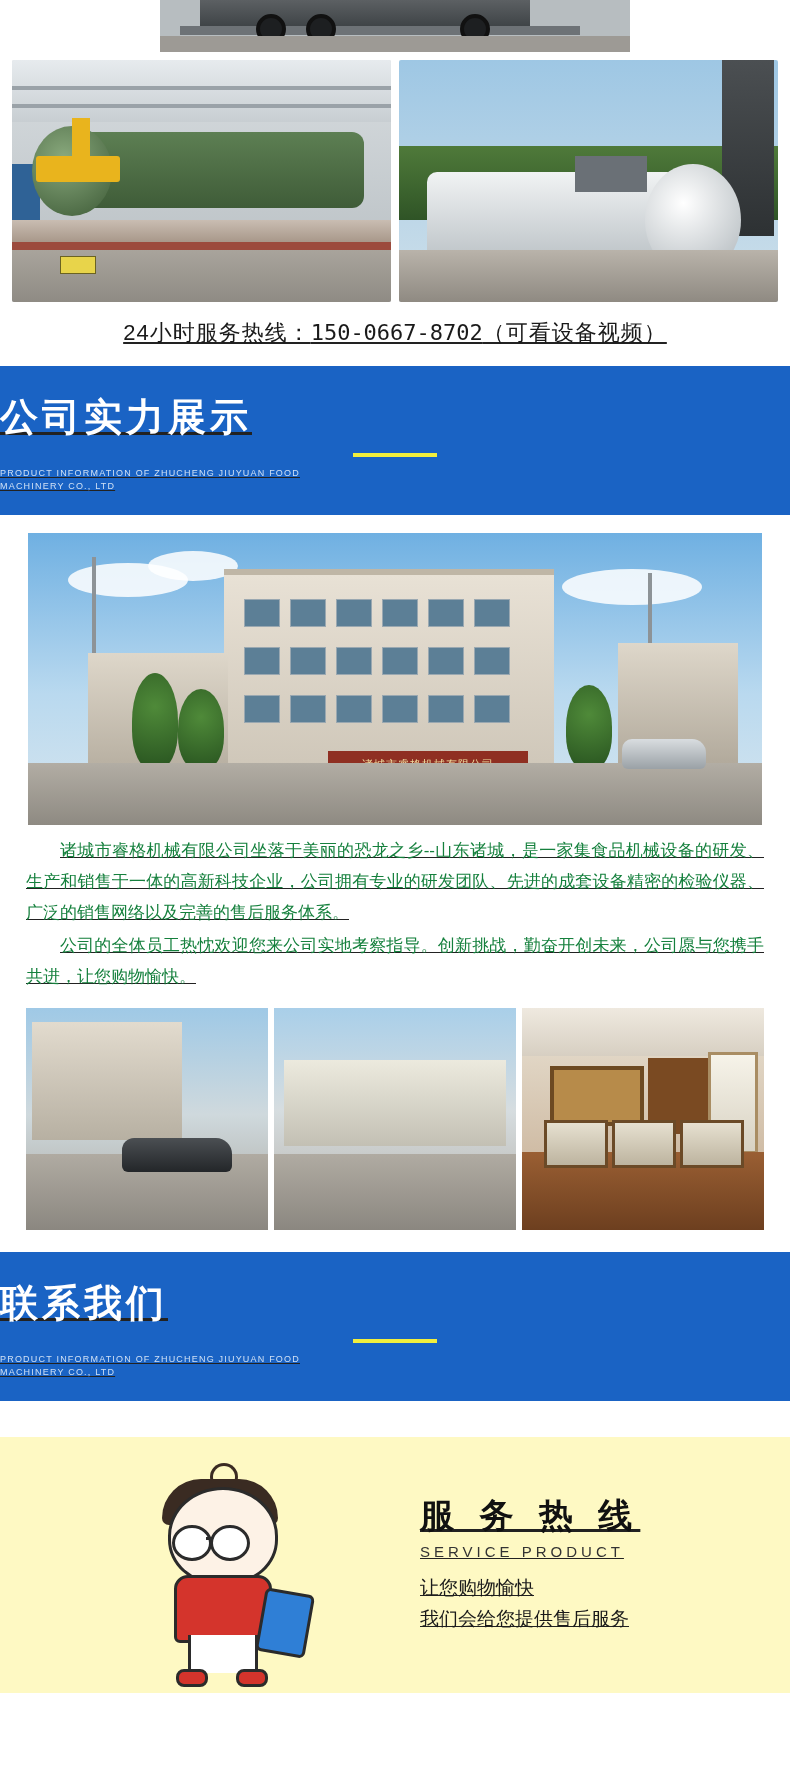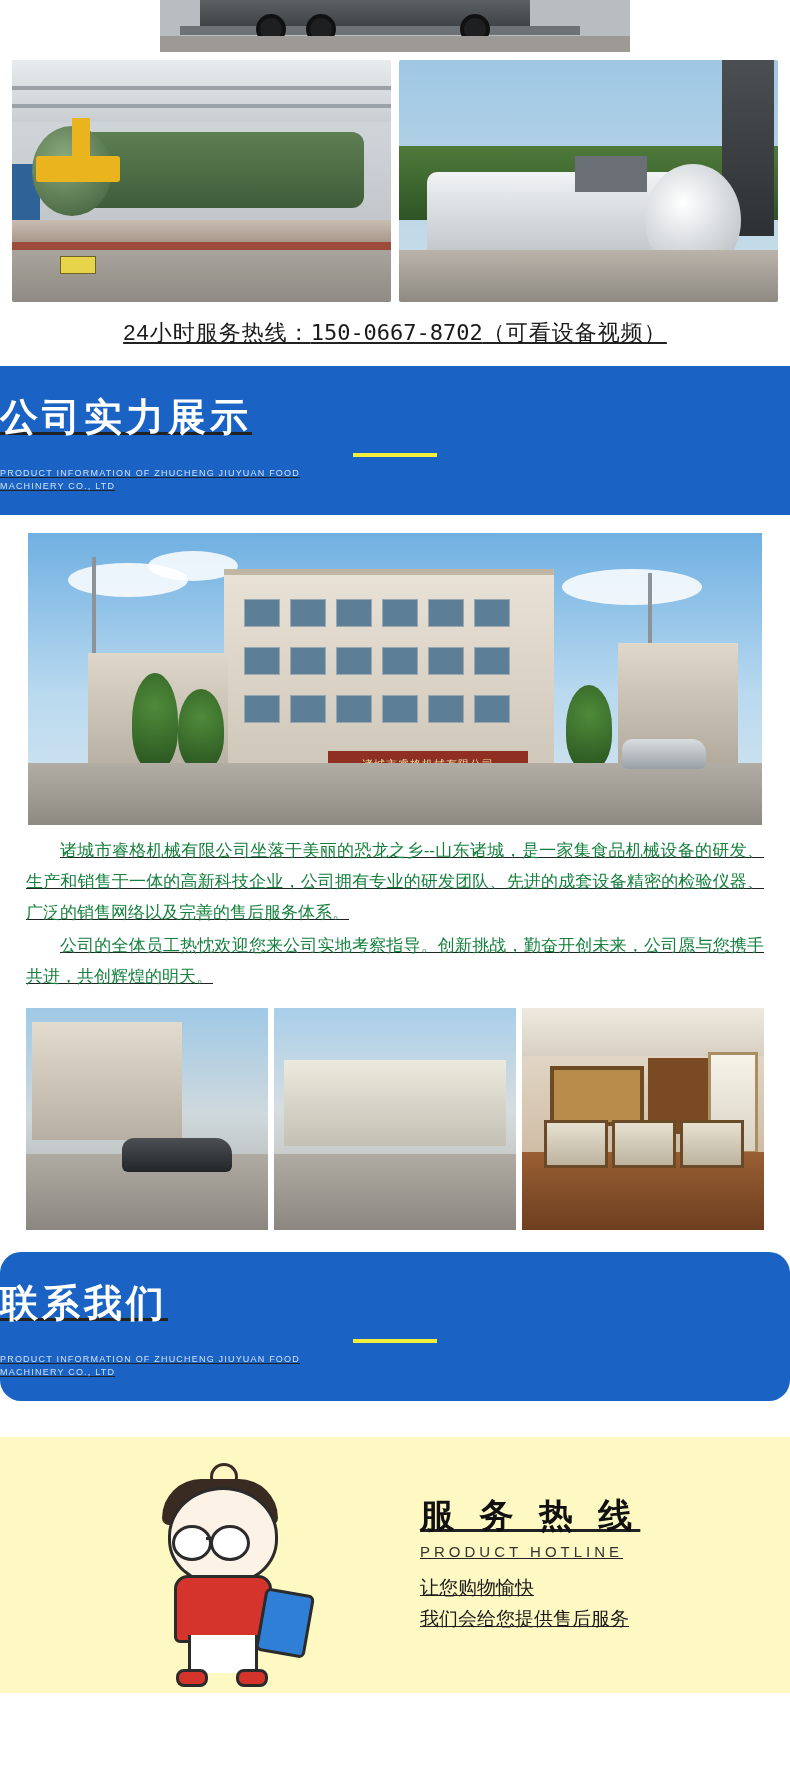--- a/index.html
+++ b/index.html
@@ -501,21 +501,21 @@
       <div class="tree-f" style="right:150px;height:84px;"></div>
       <div class="hedge"></div>
       <div class="signboard">诸城市睿格机械有限公司</div>
       <div class="road-f"></div>
       <div class="car-f"></div>
     </div>
   </div>
 
   <div class="desc">
     <p>诸城市睿格机械有限公司坐落于美丽的恐龙之乡--山东诸城，是一家集食品机械设备的研发、生产和销售于一体的高新科技企业，公司拥有专业的研发团队、先进的成套设备精密的检验仪器、广泛的销售网络以及完善的售后服务体系。</p>
-    <p>公司的全体员工热忱欢迎您来公司实地考察指导。创新挑战，勤奋开创未来，公司愿与您携手共进，共创辉煌的明天。</p>
+    <p>公司的全体员工热忱欢迎您来公司实地考察指导。创新挑战，勤奋开创未来，公司愿与您携手共进，让您购物愉快。</p>
   </div>
 
   <div class="three-photos">
     <div class="sp sp1">
       <div class="b1"></div>
       <div class="rd"></div>
       <div class="carp"></div>
     </div>
     <div class="sp sp2">
       <div class="b2"></div>
@@ -526,21 +526,21 @@
       <div class="room-art"></div>
       <div class="room-screen"></div>
       <div class="window-r"></div>
       <div class="room-floor"></div>
       <div class="sofa" style="left:22px;"></div>
       <div class="sofa" style="left:90px;"></div>
       <div class="sofa" style="left:158px;"></div>
     </div>
   </div>
 
-  <div class="banner" style="margin-top:22px;border-radius:21px;">
+  <div class="banner" style="margin-top:22px;">
     <div class="title">联系我们</div>
     <div class="rule"></div>
     <div class="sub1">PRODUCT INFORMATION OF ZHUCHENG JIUYUAN FOOD</div>
     <div class="sub2">MACHINERY CO., LTD</div>
   </div>
 
   <div class="contact">
     <div class="boy">
       <div class="boy-ahoge"></div>
       <div class="boy-hair"></div>
@@ -549,19 +549,19 @@
       <div class="glass r"></div>
       <div class="glass-bridge"></div>
       <div class="boy-body"></div>
       <div class="tablet"></div>
       <div class="boy-legs"></div>
       <div class="shoe l"></div>
       <div class="shoe r"></div>
     </div>
     <div class="contact-text">
       <div class="svc-title">服 务 热 线</div>
-      <div class="svc-sub">PRODUCT HOTLINE</div>
+      <div class="svc-sub">SERVICE PRODUCT</div>
       <div class="svc-line">让您购物愉快</div>
       <div class="svc-line">我们会给您提供售后服务</div>
     </div>
   </div>
 
 </div>
 
 </body></html>

